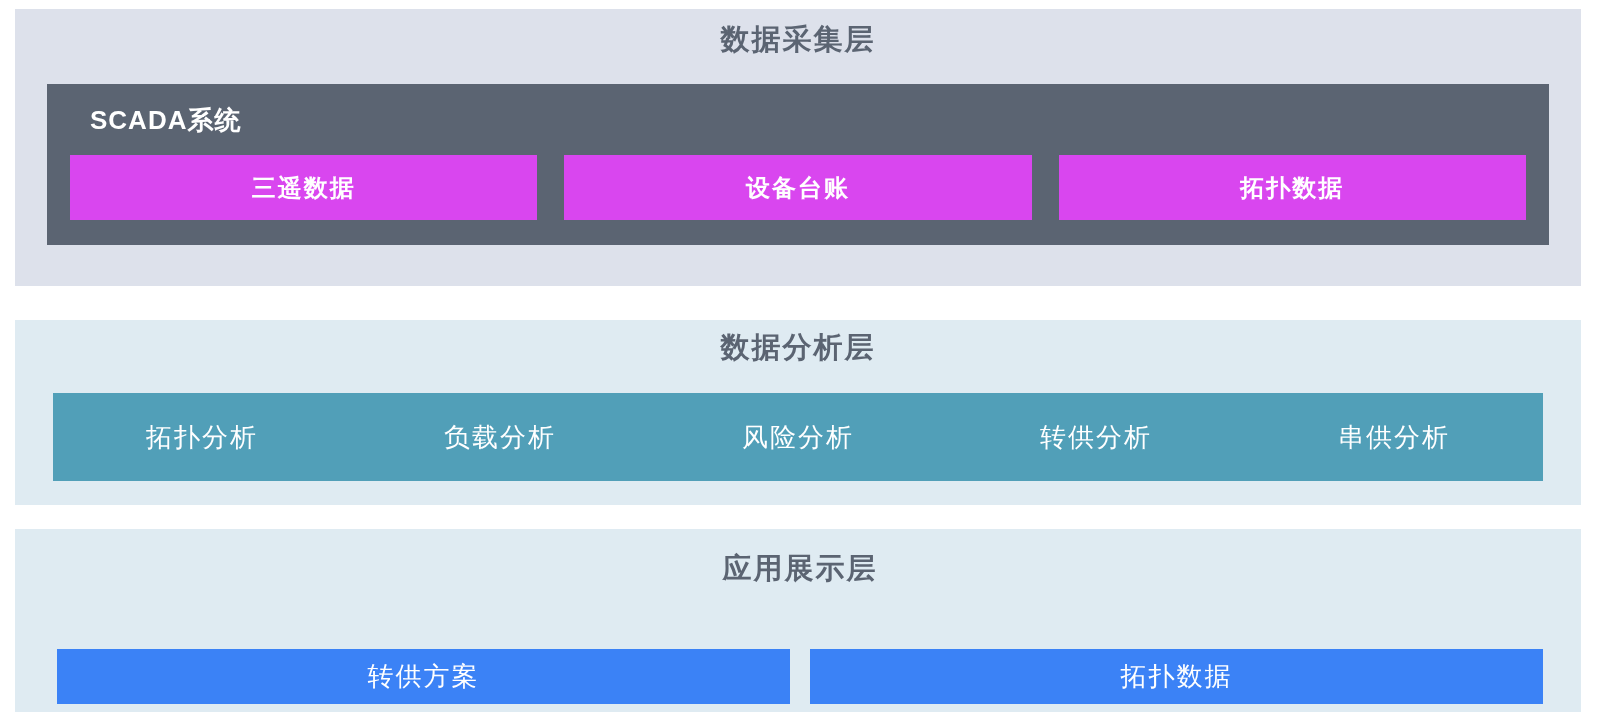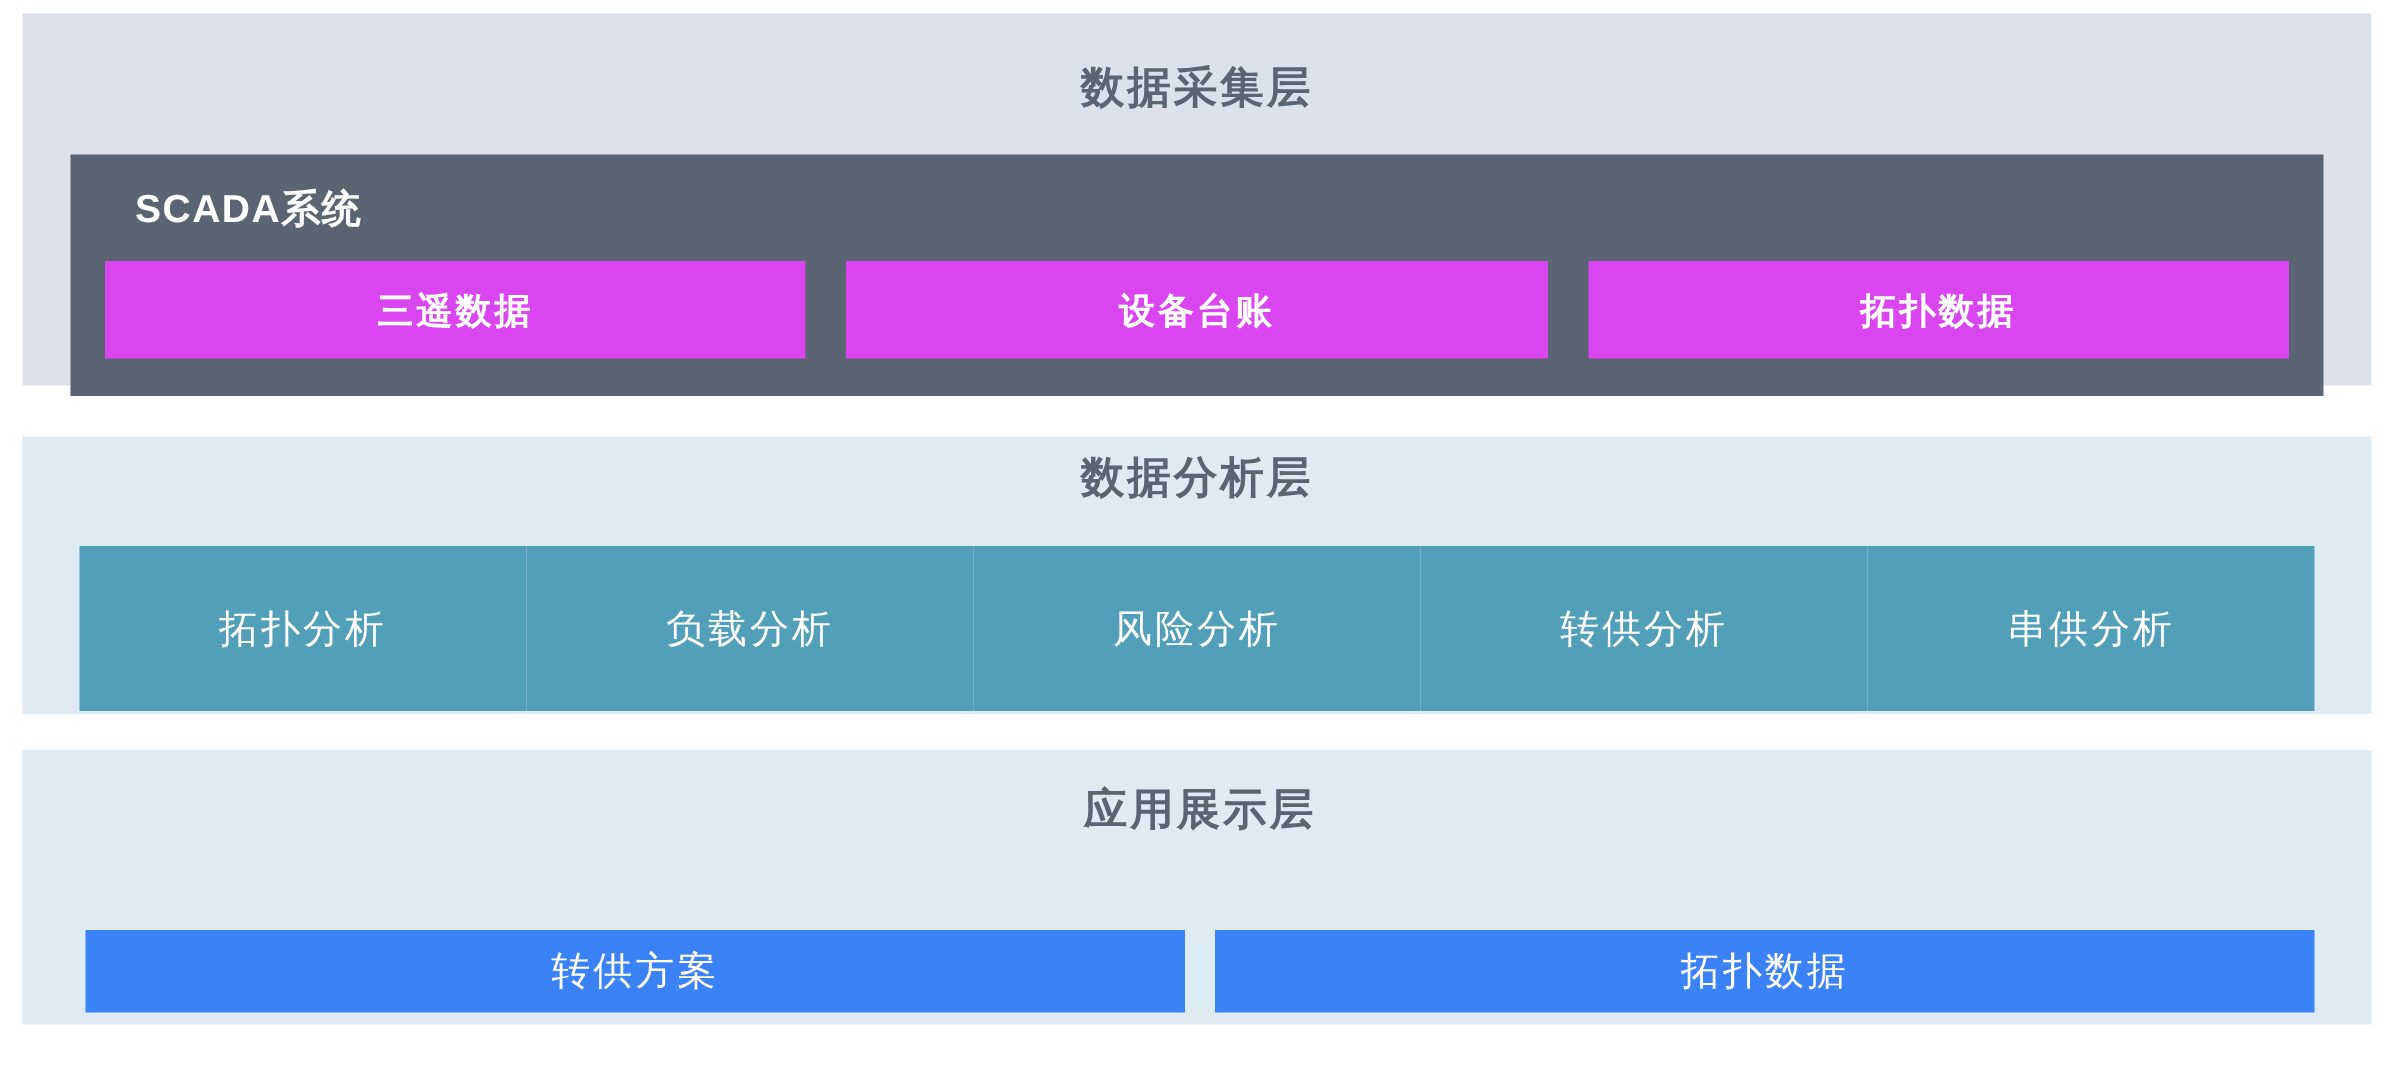--- a/index.html
+++ b/index.html
@@ -29,23 +29,23 @@
   }
   .layer-title {
     text-align: center;
     font-size: 29px;
     font-weight: bold;
     color: #5b6472;
     letter-spacing: 2px;
   }
   
   .layer-collect {
-    height: 248px;
+    height: 277px;
     background: #dde1eb;
-    padding-top: 30px;
+    padding-top: 11px;
   }
   .layer-collect .layer-title { margin-bottom: 24px; }
   .scada-box {
     box-sizing: border-box;
     margin: 0 32px;
     height: 161px;
     background: #5b6472;
     padding: 19px 23px 0 23px;
   }
   .scada-label {
@@ -76,21 +76,21 @@
   .gap2 { height: 24px; }
   
   .layer-analysis {
     height: 185px;
     background: #dfebf2;
     padding: 8px 38px 0 38px;
   }
   .layer-analysis .layer-title { margin-bottom: 25px; }
   .analysis-row {
     display: flex;
-    height: 110px;
+    height: 88px;
   }
   .analysis-item {
     flex: 1;
     background: #519fb8;
     color: #ffffff;
     font-size: 26px;
     display: flex;
     align-items: center;
     justify-content: center;
     letter-spacing: 2px;

